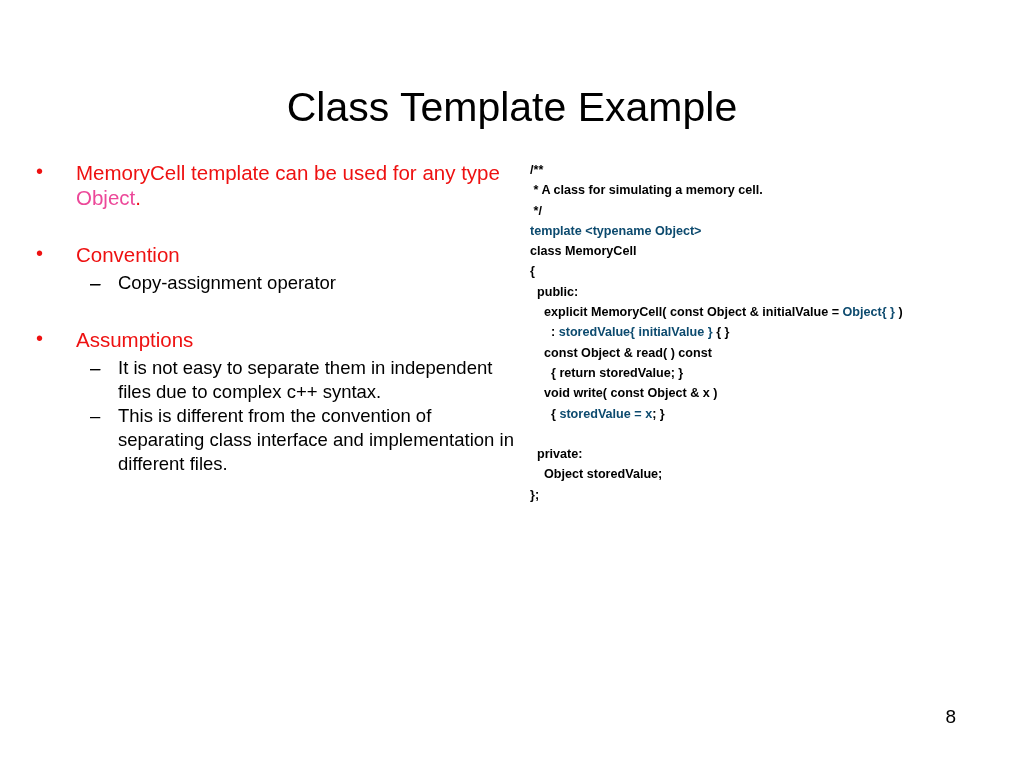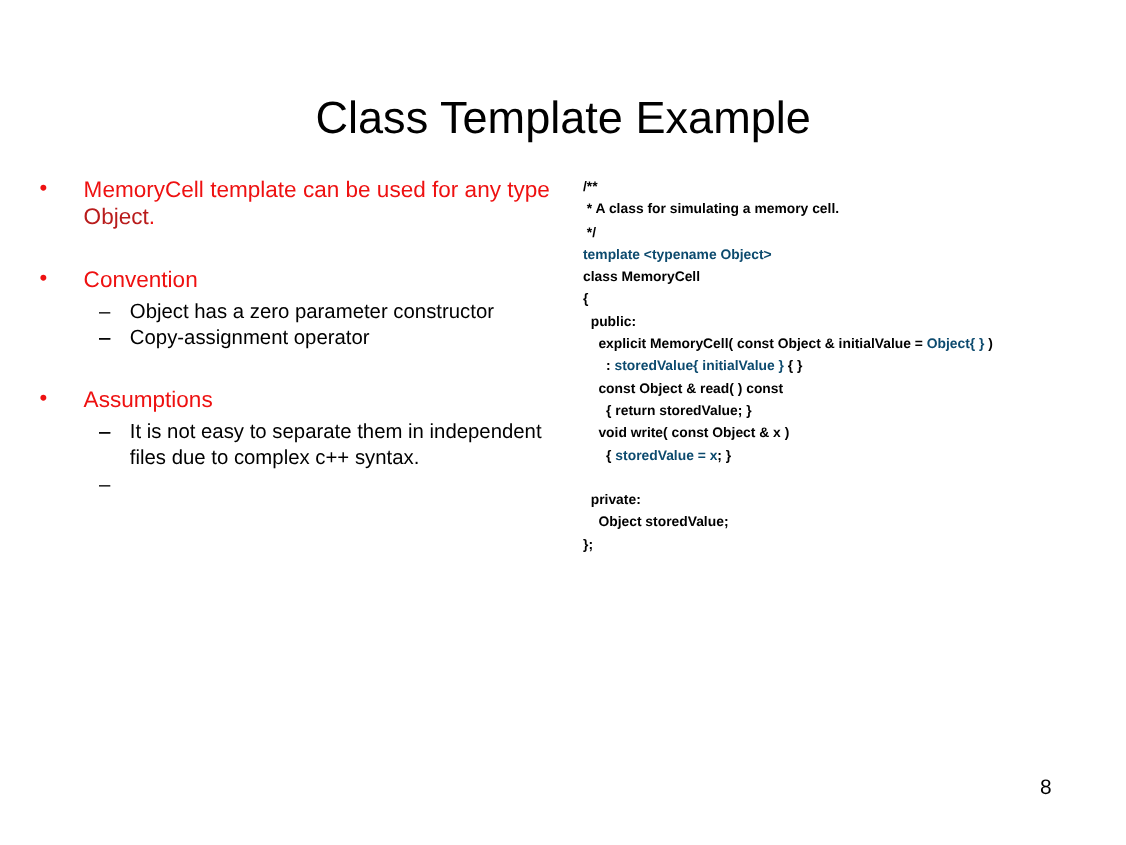--- a/index.html
+++ b/index.html
@@ -65,21 +65,21 @@
   }
   .bullet-l2 .marker {
     position: absolute;
     left: 62px;
     top: 0px;
     font-size: 18.5px;
     line-height: 24px;
     color: #000000;
   }
 
-  .blue-word { color: #b91c1c; }
+  .blue-word { color: #ec4899; }
   .red-word  { color: #EE1111; margin-top: 35px; }
   .gap-xl { height: 32px; }
   .gap-sm { height: 4px; }
 
   
   #code-column {
     position: absolute;
     left: 530px;
     top: 160px;
     width: 470px;
@@ -109,26 +109,26 @@
 </head>
 <body>
 
 <h1 id="slide-title">Class Template Example</h1>
 
 <div id="left-column">
     <div class="bullet-l1"><span class="marker">•</span><span><span class="red-word">MemoryCell template can be used for any type </span><span class="blue-word">Object</span><span class="red-word">.</span></span></div>
     <div class="gap-xl"></div>
     <div class="bullet-l1"><span class="marker">•</span><span><span class="red-word">Convention</span></span></div>
     <div class="gap-sm"></div>
-    <div class="bullet-l2"><span class="marker">–</span><span>Object has a zero parameter constructor</span></div>
+    <div class="bullet-l2"><span class="marker">–</span></div>
     <div class="bullet-l2"><span class="marker">–</span></div>
     <div class="bullet-l2"><span class="marker">–</span><span>Copy-assignment operator</span></div>
     <div class="gap-xl"></div>
     <div class="bullet-l1"><span class="marker">•</span><span><span class="red-word">Assumptions</span></span></div>
     <div class="gap-sm"></div>
     <div class="bullet-l2"><span class="marker">–</span></div>
     <div class="bullet-l2"><span class="marker">–</span><span>It is not easy to separate them in independent files due to complex c++ syntax.</span></div>
-    <div class="bullet-l2"><span class="marker">–</span></div>
+    <div class="bullet-l2"><span class="marker">–</span><span>This is different from the convention of separating class interface and implementation in different files.</span></div>
   </div>
 
 <div id="code-column"><div class="cline"><span class="plain">/**</span></div><div class="cline"><span class="plain"> * A class for simulating a memory cell.</span></div><div class="cline"><span class="plain"> */</span></div><div class="cline"><span class="kw">template &lt;typename Object&gt;</span></div><div class="cline"><span class="plain">class MemoryCell</span></div><div class="cline"><span class="plain">{</span></div><div class="cline"><span class="plain">  public:</span></div><div class="cline"><span class="plain">    explicit MemoryCell( const Object &amp; initialValue = </span><span class="kw">Object{ }</span><span class="plain"> )</span></div><div class="cline"><span class="plain">      : </span><span class="kw">storedValue{ initialValue }</span><span class="plain"> { }</span></div><div class="cline"><span class="plain">    const Object &amp; read( ) const</span></div><div class="cline"><span class="plain">      { return storedValue; }</span></div><div class="cline"><span class="plain">    void write( const Object &amp; x )</span></div><div class="cline"><span class="plain">      { </span><span class="kw">storedValue = x</span><span class="plain">; }</span></div><div class="cline">&nbsp;</div><div class="cline"><span class="plain">  private:</span></div><div class="cline"><span class="plain">    Object storedValue;</span></div><div class="cline"><span class="plain">};</span></div></div>
 
 <div id="page-number">8</div>
 
 </body></html>

